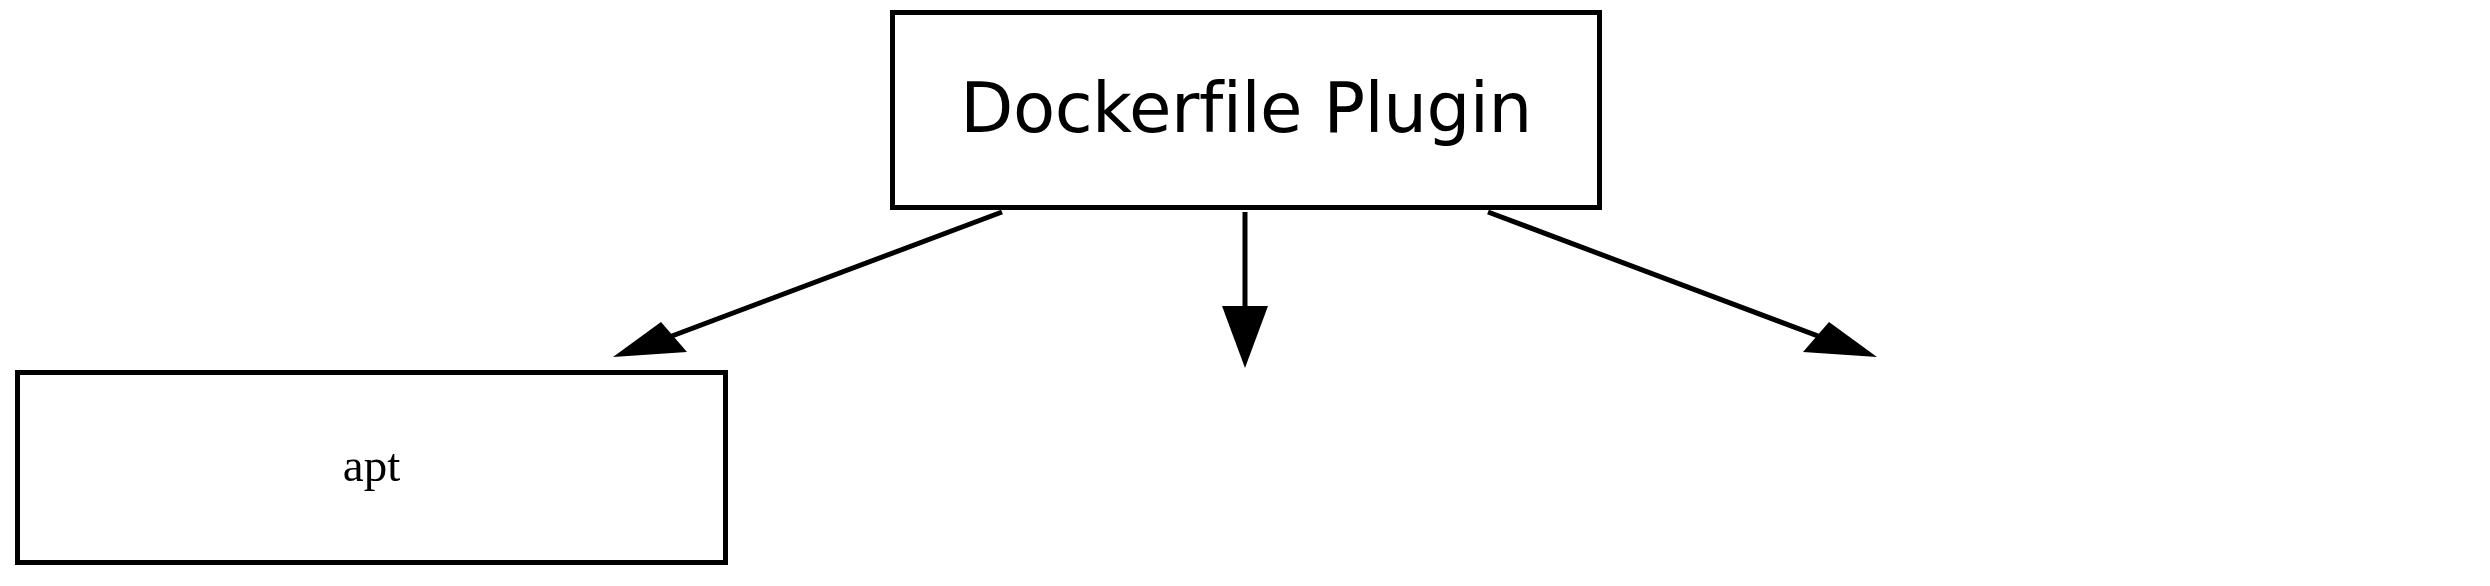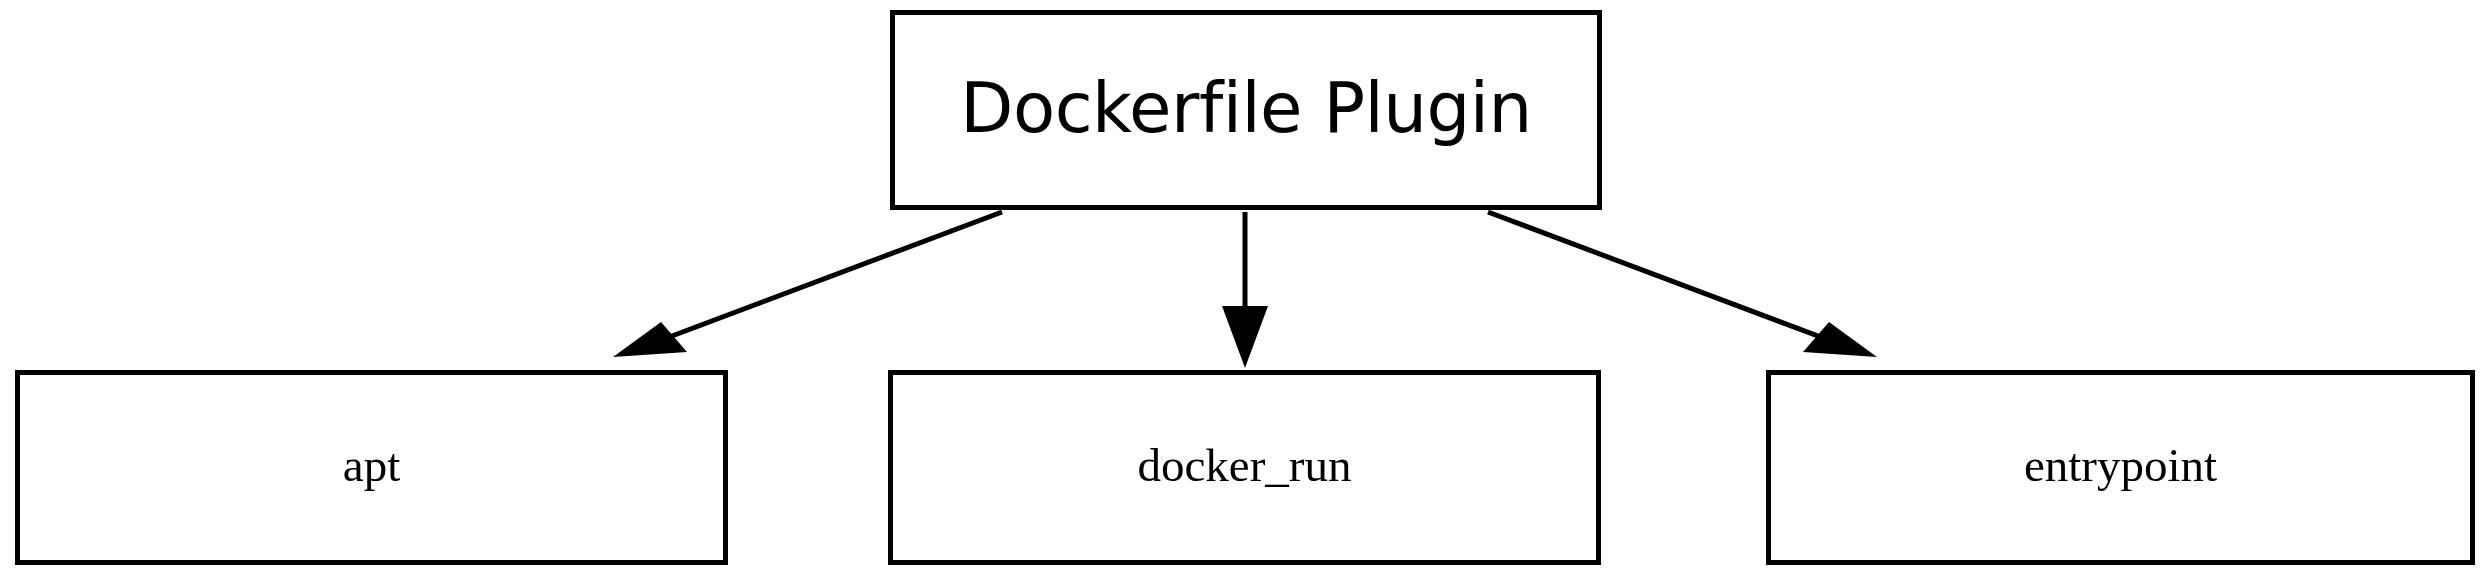--- a/index.html
+++ b/index.html
@@ -113,21 +113,15 @@
   </svg>
 
   <div class="node-box node-root" id="node-root">
     <span class="node-label">Dockerfile Plugin</span>
   </div>
 
   <div class="node-box node-leaf" id="node-apt">
     <span class="node-label">apt</span>
   </div>
 
-  <div class="node-box node-leaf" id="node-docker-run">
-    <span class="node-label">docker_run</span>
-  </div>
 
-  <div class="node-box node-leaf" id="node-entrypoint">
-    <span class="node-label">entrypoint</span>
-  </div>
 
 </div>
 
 </body></html>

